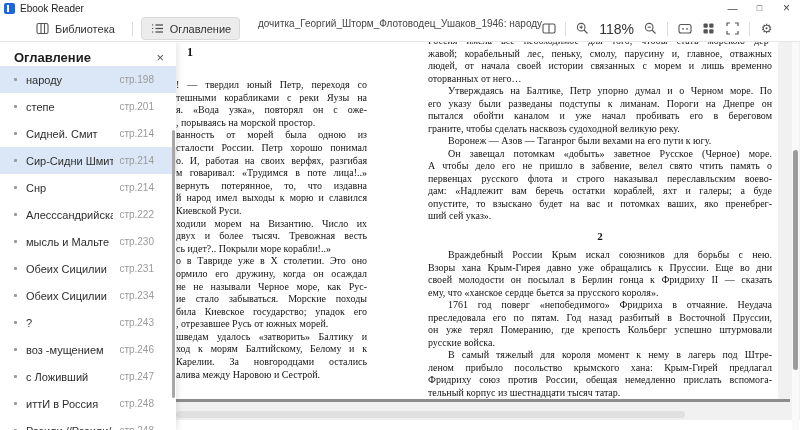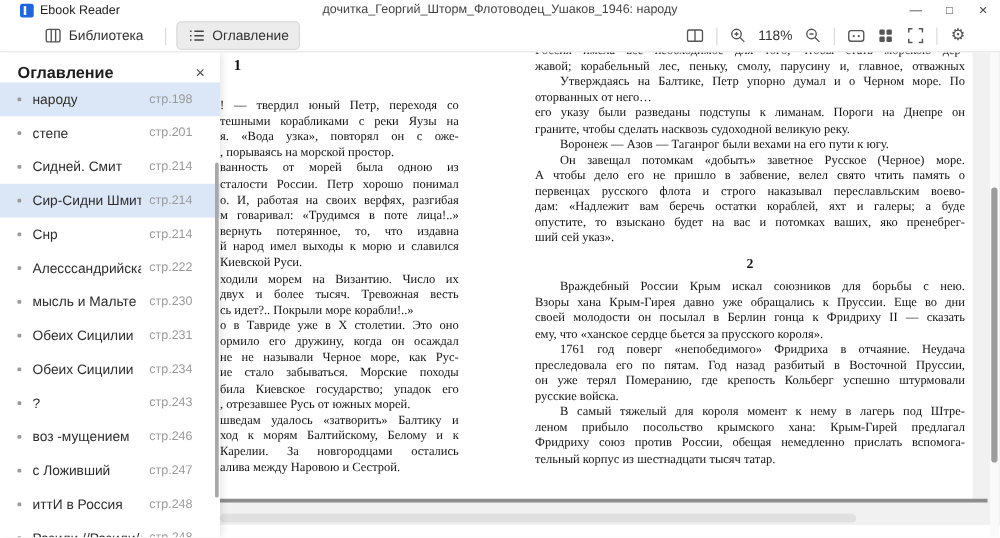--- a/index.html
+++ b/index.html
@@ -1,39 +1,39 @@
 <!DOCTYPE html>
 <html><head>
 <meta charset="utf-8">
 <style>
   * { box-sizing: border-box; margin: 0; padding: 0; }
   html,body { width:800px; height:430px; overflow:hidden; }
   body { font-family:"Liberation Sans", sans-serif; background:#fff; position:relative; color:#333; }
 
   
-  .titlebar { height:16px; display:flex; align-items:center; padding:0 0 0 16px; position:relative; background:#fff; }
+  .titlebar { height:16px; display:flex; align-items:center; padding:0 0 0 4px; position:relative; background:#fff; }
   .app-icon { width:11px; height:11px; background:#1f66dd; border-radius:2px; margin-right:5px; position:relative; flex:0 0 auto; }
   .app-icon::before { content:""; position:absolute; left:3px; top:2px; width:2px; height:7px; background:#fff; }
   .app-name { font-size:10px; color:#222; }
-  .doc-title { position:absolute; left:50%; transform:translateX(-50%); top:2px; font-size:10px; color:#444; white-space:nowrap;text-align:center; }
+  .doc-title { position:absolute; left:50%; transform:translateX(-50%); top:18px; font-size:10px; color:#444; white-space:nowrap;text-align:center; }
   .win-controls { position:absolute; right:0; top:0; height:16px; display:flex; }
   .win-btn { width:27px; height:16px; display:flex; align-items:center; justify-content:center; font-size:11px; color:#444; cursor:default; }
   .win-btn.min { font-size:10px; }
   .win-btn.max { font-size:9px; }
   .win-btn.close { font-size:12px; }
 
   
   .toolbar { height:26px; display:flex; align-items:center; padding:0 26px; gap:8px; background:#fff; border-bottom:1px solid #e6e6e6; }
   .tb-btn { display:flex; align-items:center; gap:5px; font-size:11px; color:#333; padding:3px 8px; border-radius:4px; border:1px solid transparent; }
   .tb-btn.active { background:#ececec; border-color:#d9d9d9; }
   .tb-sep { width:1px; height:14px; background:#dcdcdc; flex:0 0 auto; }
   .tb-right { margin-left:auto; display:flex; align-items:center; gap:9px; }
   .tb-icon { width:15px; height:15px; display:flex; align-items:center; justify-content:center; color:#555; }
   .tb-icon svg { display:block; }
-  .zoom-level { font-size:11px; color:#333; min-width:26px; text-align:center; }
+  .zoom-level { font-size:14px; color:#333; min-width:26px; text-align:center; }
   .gear { font-size:13px; line-height:13px; color:#555; font-family:"DejaVu Sans", sans-serif; }
 
   
   .main { position:absolute; top:42px; left:0; width:800px; height:388px; background:#f1f1f1; overflow:hidden; }
   .page { position:absolute; left:0; top:0; width:778px; height:357px; background:#fff; }
   .page-edge { position:absolute; left:0; top:357px; width:790px; height:3px; background:#8d8d8d; }
   .bottom-strip { position:absolute; left:0; top:378px; width:800px; height:10px; background:#fff; }
 
   
   .book-heading-1 { position:absolute; left:187px; top:3px; font-family:"Liberation Serif", serif; font-weight:bold; font-size:12px; color:#111; }
@@ -186,23 +186,25 @@
       <div class="bl end">, отрезавшее Русь от южных морей.</div>
       <div class="bl">шведам удалось «затворить» Балтику и</div>
       <div class="bl">ход к морям Балтийскому, Белому и к</div>
       <div class="bl">Карелии. За новгородцами остались</div>
       <div class="bl end">алива между Наровою и Сестрой.</div>
     </div>
 
   <div class="col col-right">
       <div class="bl">Россия имела все необходимое для того, чтобы стать морскою дер-</div>
       <div class="bl">жавой; корабельный лес, пеньку, смолу, парусину и, главное, отважных</div>
+      <div class="bl">людей, от начала своей истории связанных с морем и лишь временно</div>
+      <div class="bl end">оторванных от него…</div>
       <div class="bl ind">Утверждаясь на Балтике, Петр упорно думал и о Черном море. По</div>
-      <div class="bl end">оторванных от него…</div>
       <div class="bl">его указу были разведаны подступы к лиманам. Пороги на Днепре он</div>
+      <div class="bl">пытался обойти каналом и уже начал пробивать его в береговом</div>
       <div class="bl end">граните, чтобы сделать насквозь судоходной великую реку.</div>
       <div class="bl ind end">Воронеж — Азов — Таганрог были вехами на его пути к югу.</div>
       <div class="bl ind">Он завещал потомкам «добыть» заветное Русское (Черное) море.</div>
       <div class="bl">А чтобы дело его не пришло в забвение, велел свято чтить память о</div>
       <div class="bl">первенцах русского флота и строго наказывал переславльским воево-</div>
       <div class="bl">дам: «Надлежит вам беречь остатки кораблей, яхт и галеры; а буде</div>
       <div class="bl">опустите, то взыскано будет на вас и потомках ваших, яко пренебрег-</div>
       <div class="bl end">ший сей указ».</div>
       <div class="bl h">2</div>
       <div class="bl ind">Враждебный России Крым искал союзников для борьбы с нею.</div>

